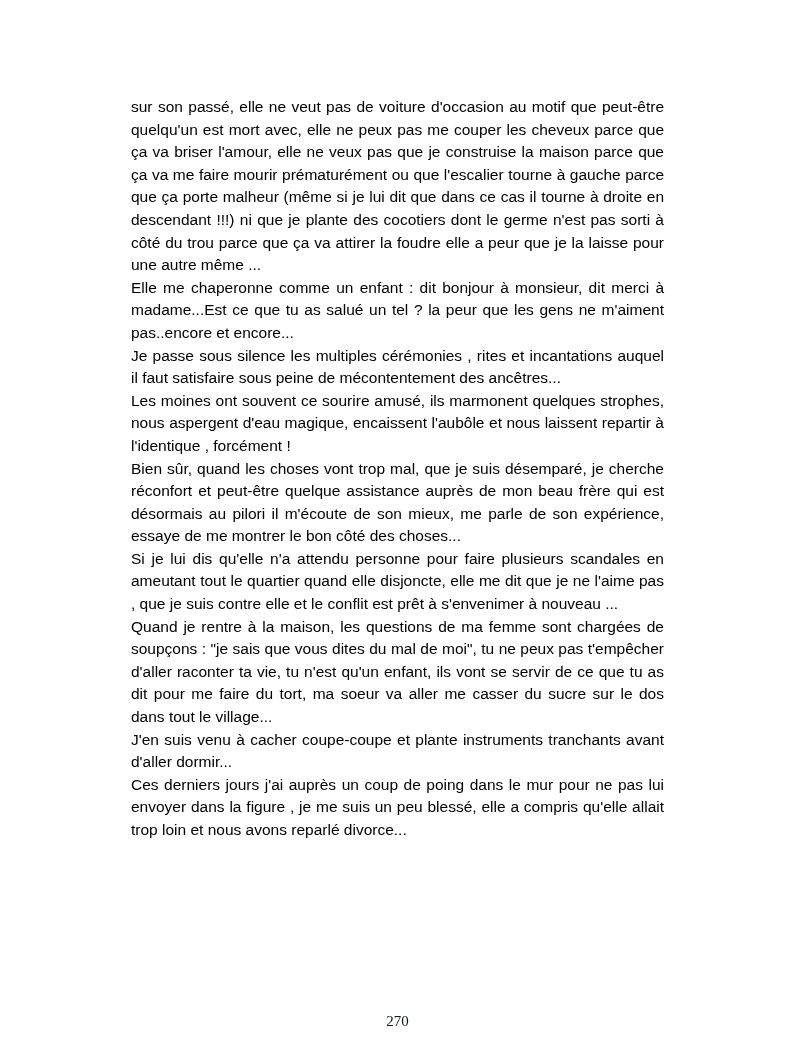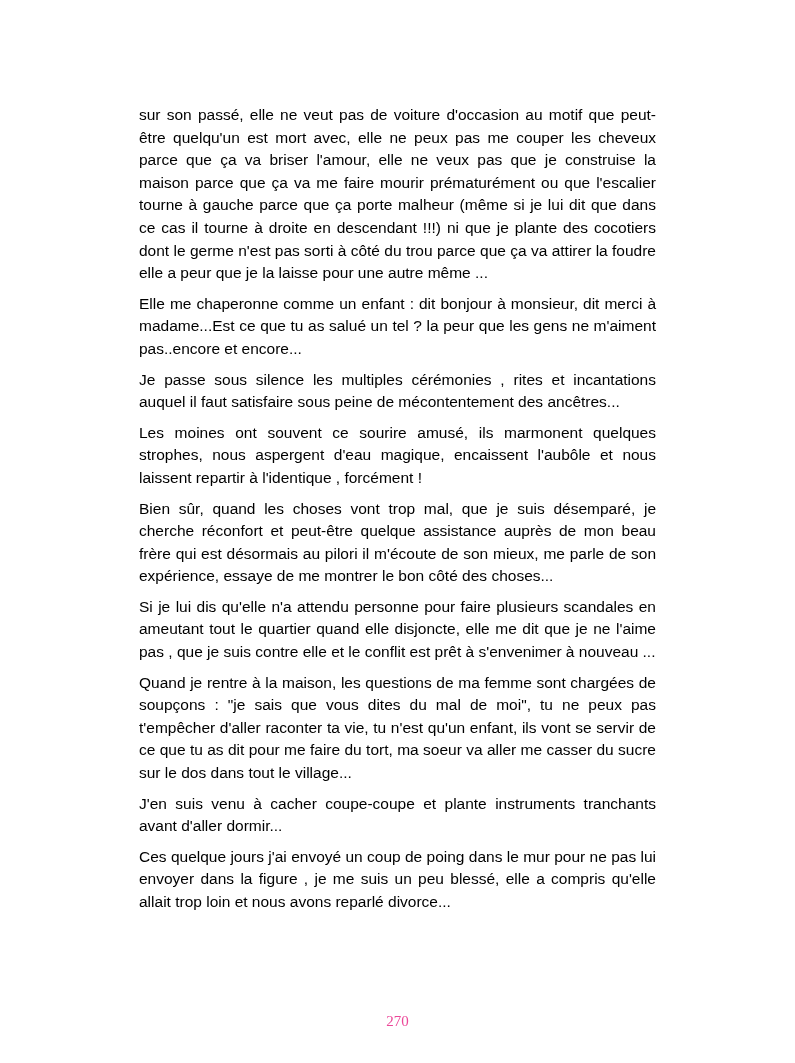--- a/index.html
+++ b/index.html
@@ -19,43 +19,43 @@
     left: 131px;
     top: 96px;
     width: 533px;
     font-family: "Liberation Sans", sans-serif;
     font-size: 15.5px;
     line-height: 22.6px;
     color: #000000;
     text-align: justify;
   }
   .text-block p.para {
-    margin: 8px;
+    margin: 0;
     padding: 0;
   }
   .page-footer {
     position: absolute;
     left: 0;
     top: 1013px;
     width: 795px;
     text-align: center;
     font-family: "Liberation Serif", serif;
     font-size: 15px;
-    color: #ec4899;
+    color: #0f172a;
   }
 </style>
 </head>
 <body>
 
 <div class="page">
   <div class="text-block">
       <p class="para">sur son passé, elle ne veut pas de voiture d'occasion au motif que peut-être quelqu'un est mort avec, elle ne peux pas me couper les cheveux parce que ça va briser l'amour, elle ne veux pas que je construise la maison parce que ça va me faire mourir prématurément ou que l'escalier tourne à gauche parce que ça porte malheur (même si je lui dit que dans ce cas il tourne à droite en descendant !!!) ni que je plante des cocotiers dont le germe n'est pas sorti à côté du trou parce que ça va attirer la foudre elle a peur que je la laisse pour une autre même ...</p>
       <p class="para">Elle me chaperonne comme un enfant : dit bonjour à monsieur, dit merci à madame...Est ce que tu as salué un tel ? la peur que les gens ne m'aiment pas..encore et encore...</p>
       <p class="para">Je passe sous silence les multiples cérémonies , rites et incantations auquel il faut satisfaire sous peine de mécontentement des ancêtres...</p>
       <p class="para">Les moines ont souvent ce sourire amusé, ils marmonent quelques strophes, nous aspergent d'eau magique, encaissent l'aubôle et nous laissent repartir à l'identique , forcément !</p>
       <p class="para">Bien sûr, quand les choses vont trop mal, que je suis désemparé, je cherche réconfort et peut-être quelque assistance auprès de mon beau frère qui est désormais au pilori il m'écoute de son mieux, me parle de son expérience, essaye de me montrer le bon côté des choses...</p>
       <p class="para">Si je lui dis qu'elle n'a attendu personne pour faire plusieurs scandales en ameutant tout le quartier quand elle disjoncte, elle me dit que je ne l'aime pas , que je suis contre elle et le conflit est prêt à s'envenimer à nouveau ...</p>
       <p class="para">Quand je rentre à la maison, les questions de ma femme sont chargées de soupçons : "je sais que vous dites du mal de moi", tu ne peux pas t'empêcher d'aller raconter ta vie, tu n'est qu'un enfant, ils vont se servir de ce que tu as dit pour me faire du tort, ma soeur va aller me casser du sucre sur le dos dans tout le village...</p>
       <p class="para">J'en suis venu à cacher coupe-coupe et plante instruments tranchants avant d'aller dormir...</p>
-      <p class="para">Ces quelque jours j'ai envoyé un coup de poing dans le mur pour ne pas lui envoyer dans la figure , je me suis un peu blessé, elle a compris qu'elle allait trop loin et nous avons reparlé divorce...</p>
+      <p class="para">Ces derniers jours j'ai auprès un coup de poing dans le mur pour ne pas lui envoyer dans la figure , je me suis un peu blessé, elle a compris qu'elle allait trop loin et nous avons reparlé divorce...</p>
     </div>
   <div class="page-footer">270</div>
 </div>
 
 </body></html>

